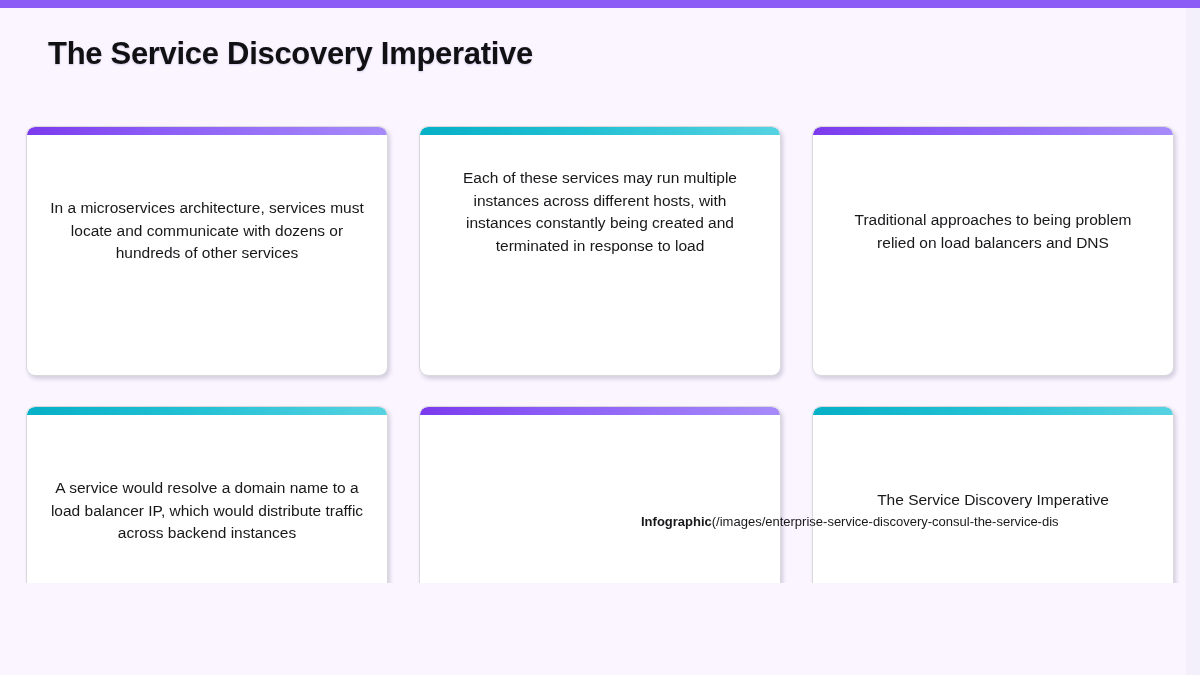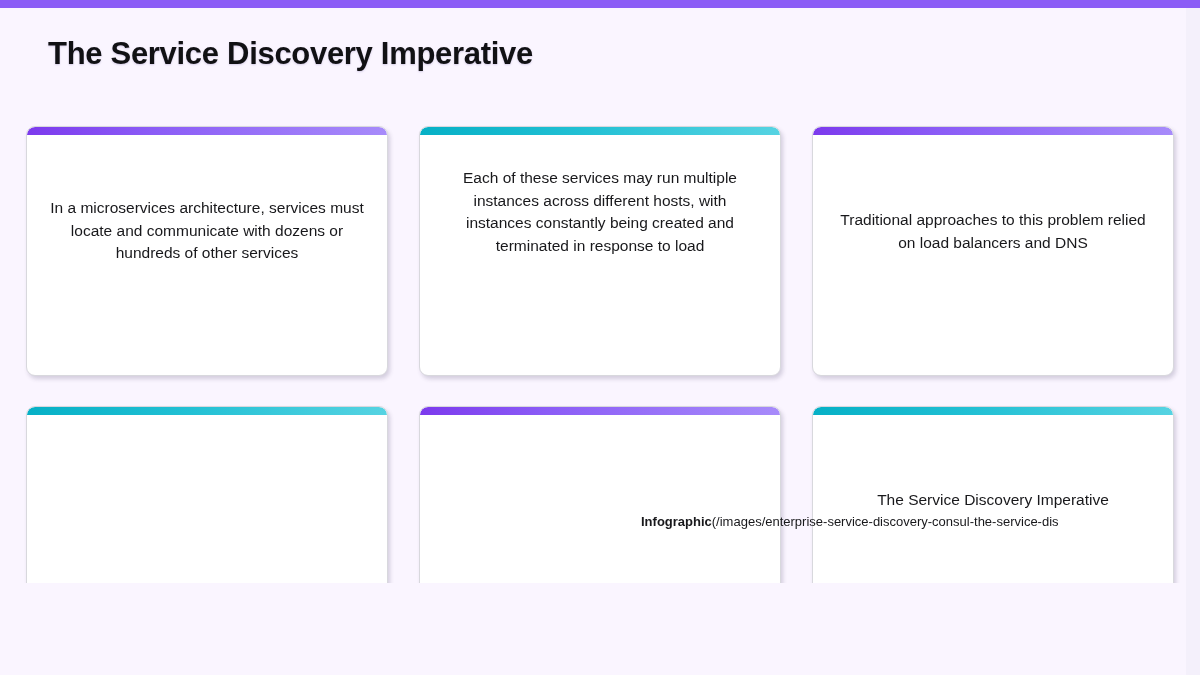--- a/index.html
+++ b/index.html
@@ -149,25 +149,26 @@
       <div class="card-body pos-a">In a microservices architecture, services must locate and communicate with dozens or hundreds of other services</div>
     </div>
 
     <div class="card">
       <div class="card-accent accent-teal"></div>
       <div class="card-body pos-b">Each of these services may run multiple instances across different hosts, with instances constantly being created and terminated in response to load</div>
     </div>
 
     <div class="card">
       <div class="card-accent accent-purple"></div>
-      <div class="card-body pos-c">Traditional approaches to this problem relied on load balancers and DNS</div>
+      <div class="card-body pos-c">Traditional approaches to being problem relied on load balancers and DNS</div>
     </div>
 
     <div class="card">
       <div class="card-accent accent-teal"></div>
+      <div class="card-body pos-a">A service would resolve a domain name to a load balancer IP, which would distribute traffic across backend instances</div>
     </div>
 
     <div class="card">
       <div class="card-accent accent-purple"></div>
     </div>
 
     <div class="card">
       <div class="card-accent accent-teal"></div>
       <div class="card-body pos-c">The Service Discovery Imperative</div>
     </div>

